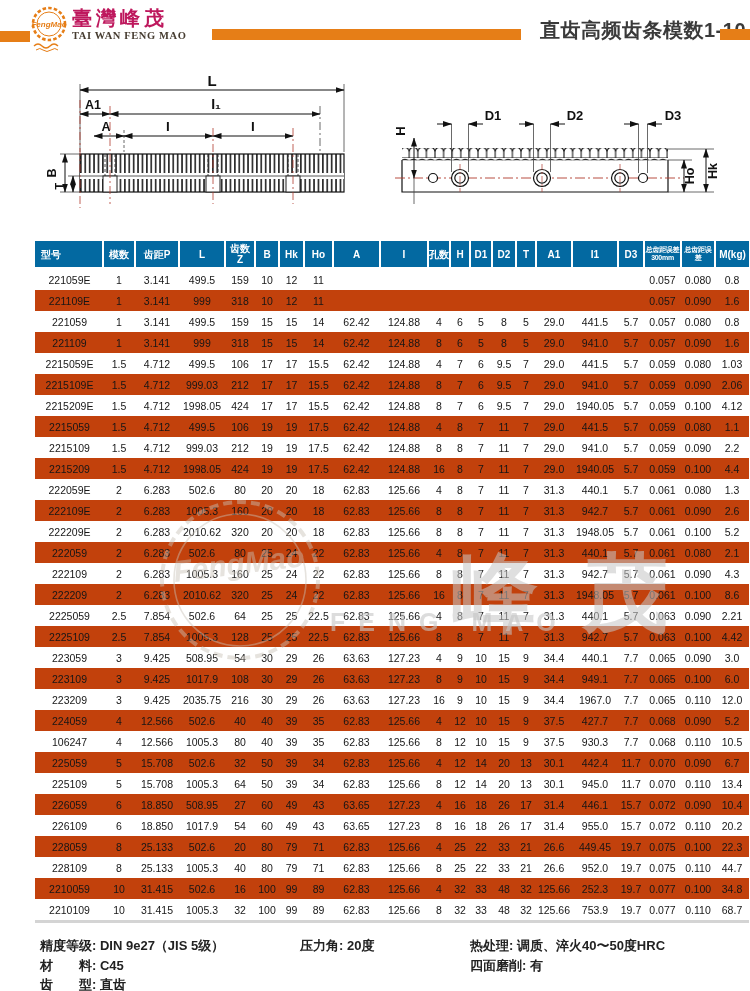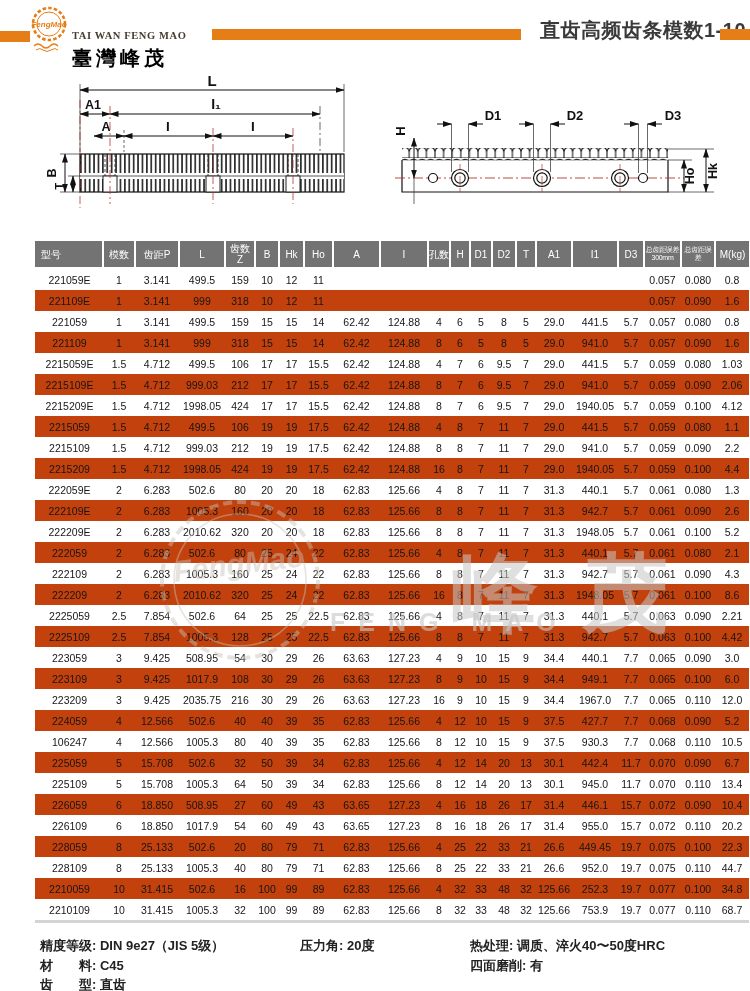--- a/index.html
+++ b/index.html
@@ -9,40 +9,40 @@
   }
   
   .header{position:absolute;top:0;left:0;width:750px;height:70px;}
   .bar{position:absolute;background:#e67e17;}
   .bar-left{left:0;top:31px;width:30px;height:11px;}
   .bar-mid{left:212px;top:29px;width:309px;height:11px;}
   .bar-right{left:720px;top:29px;width:30px;height:11px;}
   .logo-gear{position:absolute;left:26px;top:2px;}
   .brand-cn{
     position:absolute;left:72px;top:5px;font-family:"Liberation Serif","DejaVu Serif",serif;
-    font-size:20px;font-weight:bold;color:#000000;letter-spacing:4px;white-space:nowrap;margin-top:40px;
+    font-size:20px;font-weight:bold;color:#be185d;letter-spacing:4px;white-space:nowrap;
   }
   .brand-en{
     position:absolute;left:72px;top:30px;font-family:"Liberation Serif","DejaVu Serif",serif;
     font-size:10.5px;font-weight:bold;color:#463c30;letter-spacing:0.6px;white-space:nowrap;
   }
   .page-title{
     position:absolute;left:540px;top:17px;font-size:20px;font-weight:bold;color:#3a3a3a;
     letter-spacing:0.5px;white-space:nowrap;
   }
   
   .diagrams{position:absolute;top:74px;left:0;width:750px;height:164px;}
   .diagL{position:absolute;left:36px;top:0;}
   .diagR{position:absolute;left:392px;top:0;}
   .dimtext{font-family:"Liberation Sans",sans-serif;font-weight:bold;fill:#111;}
   
   .tablewrap{position:absolute;left:35px;top:241px;width:714px;}
   table{border-collapse:collapse;table-layout:fixed;width:714px;}
   th{
-    background:#737373;color:#fff;font-size:10px;font-weight:normal;text-align:center;
+    background:#0369a1;color:#fff;font-size:10px;font-weight:bold;text-align:center;
     border-right:2px solid #fff;border-bottom:2px solid #fff;padding:1px 0;height:24px;
     white-space:pre-line;line-height:1.1;overflow:hidden;vertical-align:middle;
   }
   th:last-child{border-right:none;margin-left:32px;}
   th.th-model{text-align:left;padding-left:6px;}
   th.th-small{font-size:7px;letter-spacing:-0.3px;}
   td{
     font-size:10.5px;text-align:center;height:21px;padding:0 1px;white-space:nowrap;
     overflow:hidden;color:#161616;
   }

